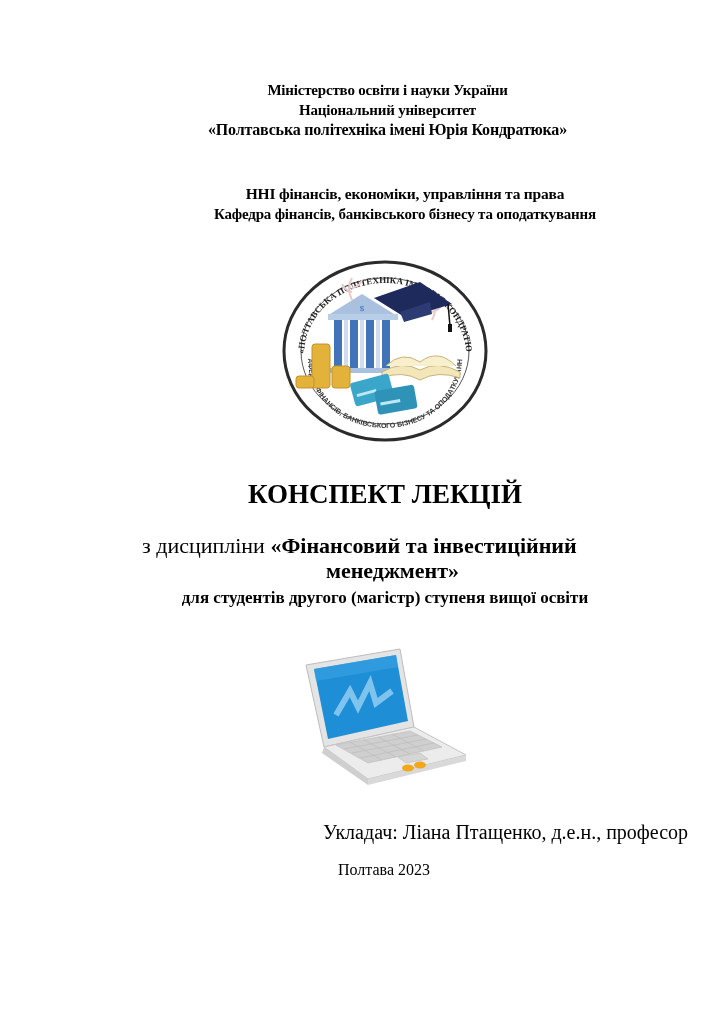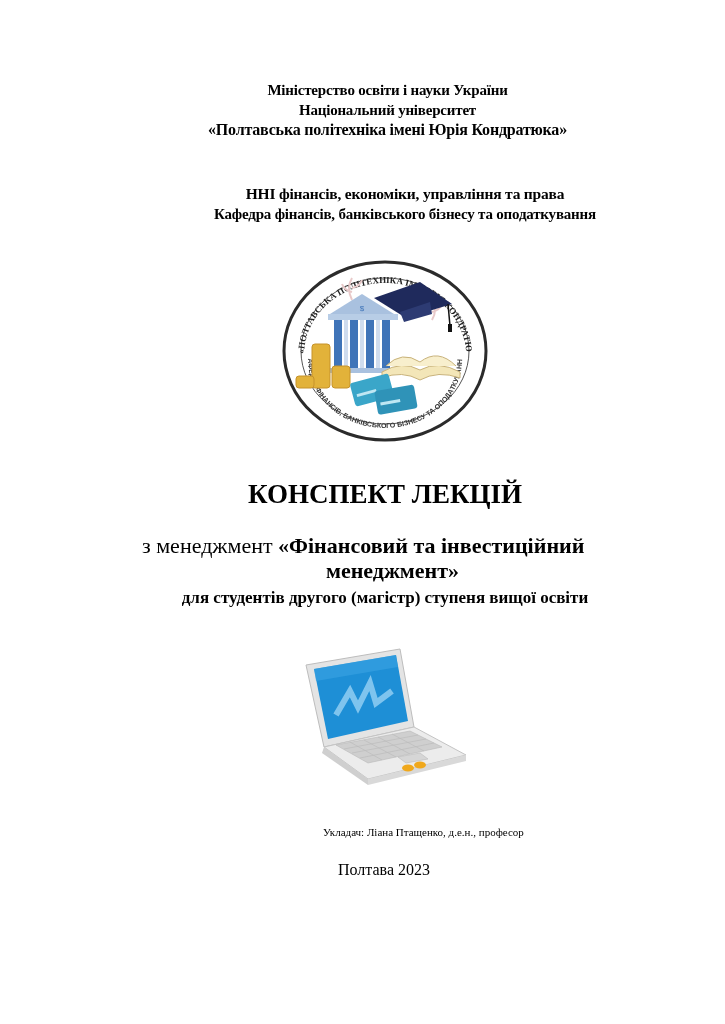--- a/index.html
+++ b/index.html
@@ -8,21 +8,21 @@
   .abs { position: absolute; }
   .center { text-align: center; }
   .b { font-weight: bold; }
   .hdr { left: 0; width: 775px; font-size: 15px; line-height: 20px; font-weight: bold; letter-spacing: -0.2px; }
   .hdr2 { left: 0; width: 810px; font-size: 15px; line-height: 20px; font-weight: bold; letter-spacing: -0.2px; }
   .title { left: 0; width: 770px; font-size: 27px; line-height: 32px; font-weight: bold; }
   .disc { left: 142px; top: 533px; font-size: 22px; line-height: 26px; white-space: nowrap; }
   .disc .b { font-size: 22px; }
   .disc2 { left: 0; width: 785px; top: 558px; font-size: 22px; line-height: 26px; font-weight: bold; }
   .stud { left: 0; width: 770px; top: 587px; font-size: 17px; line-height: 22px; font-weight: bold; }
-  .comp { left: 323px; top: 822px; font-size: 11px; line-height: 20px; white-space: nowrap; }
+  .comp { left: 323px; top: 822px; font-size: 20px; line-height: 20px; white-space: nowrap; }
   .city { left: 338px; top: 860px; font-size: 16px; line-height: 20px; font-weight: normal; white-space: nowrap; }
   .logo { left: 282px; top: 260px; width: 206px; height: 183px; }
   .laptop { left: 302px; top: 645px; width: 168px; height: 140px; }
 </style>
 </head>
 <body>
 
 <div>
 
   <div class="abs hdr center" style="top:80px">Міністерство освіти і науки України</div>
@@ -81,21 +81,21 @@
       <g transform="rotate(-10 112 140)">
         <rect x="94" y="128" width="40" height="24" rx="3" fill="#2f93b8"></rect>
         <rect x="98" y="140" width="20" height="3" fill="#bfe7f3"></rect>
       </g>
     </svg>
   </div>
 
   <div class="abs title center" style="top:478px">КОНСПЕКТ ЛЕКЦІЙ</div>
 
   <div class="abs disc">
-    <span>з менеджмент </span><span class="b">«Фінансовий та інвестиційний</span>
+    <span>з дисципліни </span><span class="b">«Фінансовий та інвестиційний</span>
   </div>
   <div class="abs disc2 center">менеджмент»</div>
 
   <div class="abs stud center">для студентів другого (магістр) ступеня вищої освіти</div>
 
   <div class="abs laptop">
     <svg width="168" height="140" viewBox="0 0 168 140">
 
       <polygon points="4,20 98,4 112,82 22,102" fill="#e4e4e4" stroke="#bdbdbd" stroke-width="1"></polygon>
       <polygon points="12,24 94,10 106,76 26,94" fill="#1e8fd6"></polygon>

